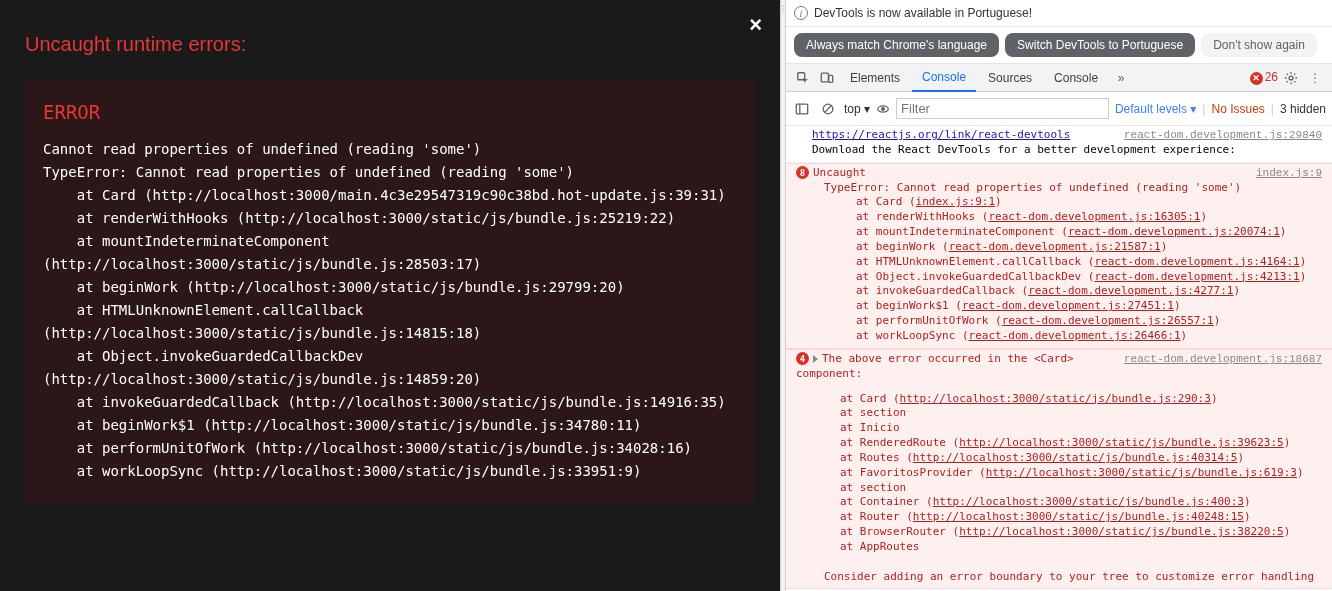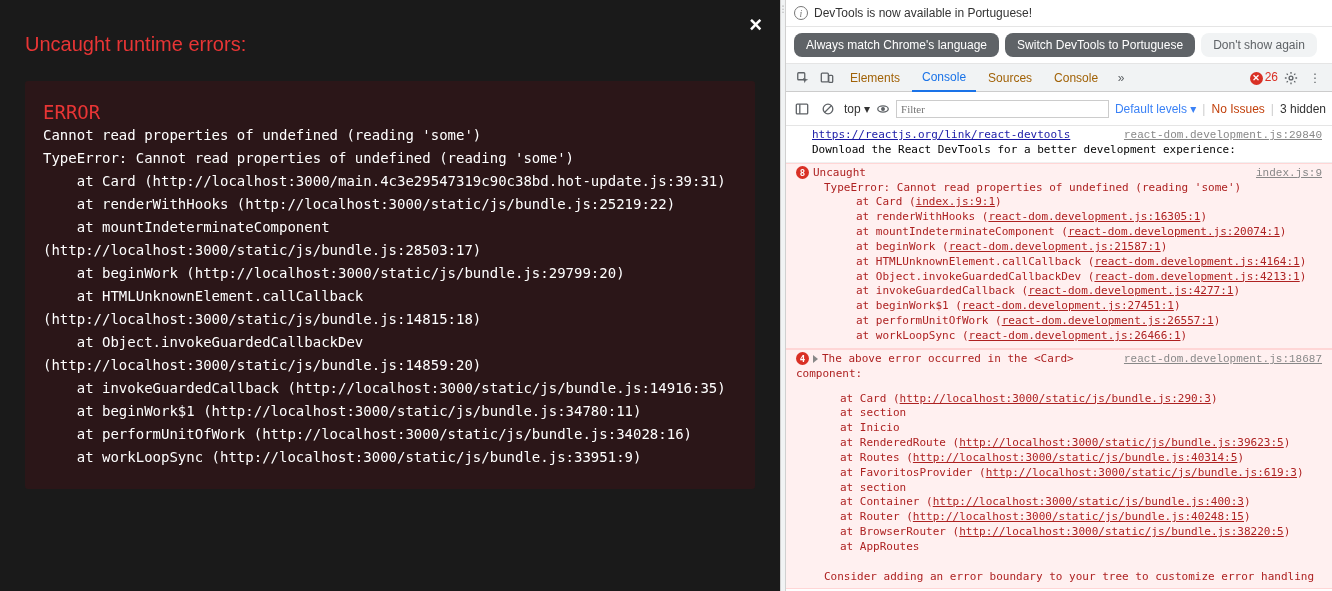--- a/index.html
+++ b/index.html
@@ -4,47 +4,47 @@
 <style>
   * { margin:0; padding:0; box-sizing:border-box; }
   html,body { width:1332px; height:591px; overflow:hidden; font-family:-apple-system,"Segoe UI",Arial,sans-serif; }
   body { display:flex; background:#fff; }
 
   
   .left { width:780px; height:591px; background:#1a1a1a; color:#fff; padding:15px 25px 0 25px; position:relative; overflow:hidden; }
   .left .close { position:absolute; top:12px; right:18px; font-size:22px; color:#fff; cursor:pointer; font-weight:bold; }
   .left h1 { color:#e83535; font-size:20px; font-weight:400; margin:18px 0 25px 0; }
   .error-box { background:#2b1618; border-radius:3px; padding:20px 18px; font-family:Consolas,Menlo,monospace; font-size:14px; line-height:23px; color:#fff; }
-  .error-box .hdr { color:#e83535; font-size:19px; }
+  .error-box .hdr { color:#e83535; font-size:19px; margin-bottom:14px; }
 
   
   .sep { width:6px; background:#f1f3f4; border-left:1px solid #d0d0d0; border-right:1px solid #d0d0d0; display:flex; align-items:flex-start; justify-content:center; padding-top:4px; color:#999; font-size:9px; }
 
   
   .right { flex:1; height:591px; background:#fff; display:flex; flex-direction:column; font-size:12px; color:#333; }
 
   .info-bar { display:flex; align-items:center; gap:6px; padding:6px 8px; border-bottom:1px solid #e5e5e5; }
   .info-icon { width:14px; height:14px; border:1px solid #777; border-radius:50%; display:flex; align-items:center; justify-content:center; font-size:10px; color:#777; font-style:italic; font-family:Georgia,serif; }
 
   .chips { padding:6px 8px; display:flex; gap:6px; flex-wrap:wrap; border-bottom:1px solid #e5e5e5; }
   .chip { border-radius:8px; padding:5px 12px; font-size:12px; }
   .chip.dark { background:#5f6367; color:#fff; }
   .chip.light { background:#f1f3f4; color:#5f6367; }
 
   .tabs { display:flex; align-items:center; gap:2px; border-bottom:1px solid #ccc; padding:0 6px; height:28px; background:#f1f3f4; }
   .tabs .ico { width:22px; display:flex; justify-content:center; color:#5f6367; }
-  .tabs .tab { padding:6px 10px; color:#a16207; cursor:pointer; }
+  .tabs .tab { padding:6px 10px; color:#404040; cursor:pointer; }
   .tabs .tab.active { color:#1a73e8; border-bottom:2px solid #1a73e8; }
   .tabs .spacer { flex:1; }
   .err-badge { display:inline-flex; align-items:center; justify-content:center; width:13px; height:13px; border-radius:50%; background:#d93025; color:#fff; font-size:9px; font-weight:bold; margin-right:2px; }
   .tabs .count { color:#d93025; }
 
   .filterbar { display:flex; align-items:center; gap:6px; padding:3px 6px; border-bottom:1px solid #e5e5e5; height:34px; }
   .filterbar .ico { color:#5f6367; width:20px; text-align:center; }
-  .filterbar select, .filterbar input { border:1px solid #ccc; font-size:11px; padding:2px 4px; background:#fff; color:#333;font-family:Liberation Serif, serif; }
+  .filterbar select, .filterbar input { border:1px solid #ccc; font-size:13px; padding:2px 4px; background:#fff; color:#333; }
   .filterbar .flt { flex:1; min-width:60px; }
   .filterbar .lvls { color:#3b82f6; }
   .filterbar .noissues { color:#c2410c; }
 
   .console { flex:1; overflow:auto; font-family:Consolas,Menlo,monospace; font-size:11px; line-height:1.35; }
   .msg-row { padding:2px 10px 4px 10px; position:relative; border-bottom:1px solid #f0f0f0; }
   .msg-row .loc { float:right; color:#888; text-decoration:underline; white-space:nowrap;font-family:Liberation Mono, monospace; }
   .msg-row.err { background:#fff0f0; color:#ae2222; border-top:1px solid #ffd6d6; border-bottom:1px solid #ffd6d6; }
   .msg-row.err a { color:#ae2222; text-decoration:underline; }
   .msg-row a.link { color:#1a1aa6; text-decoration:underline; }

